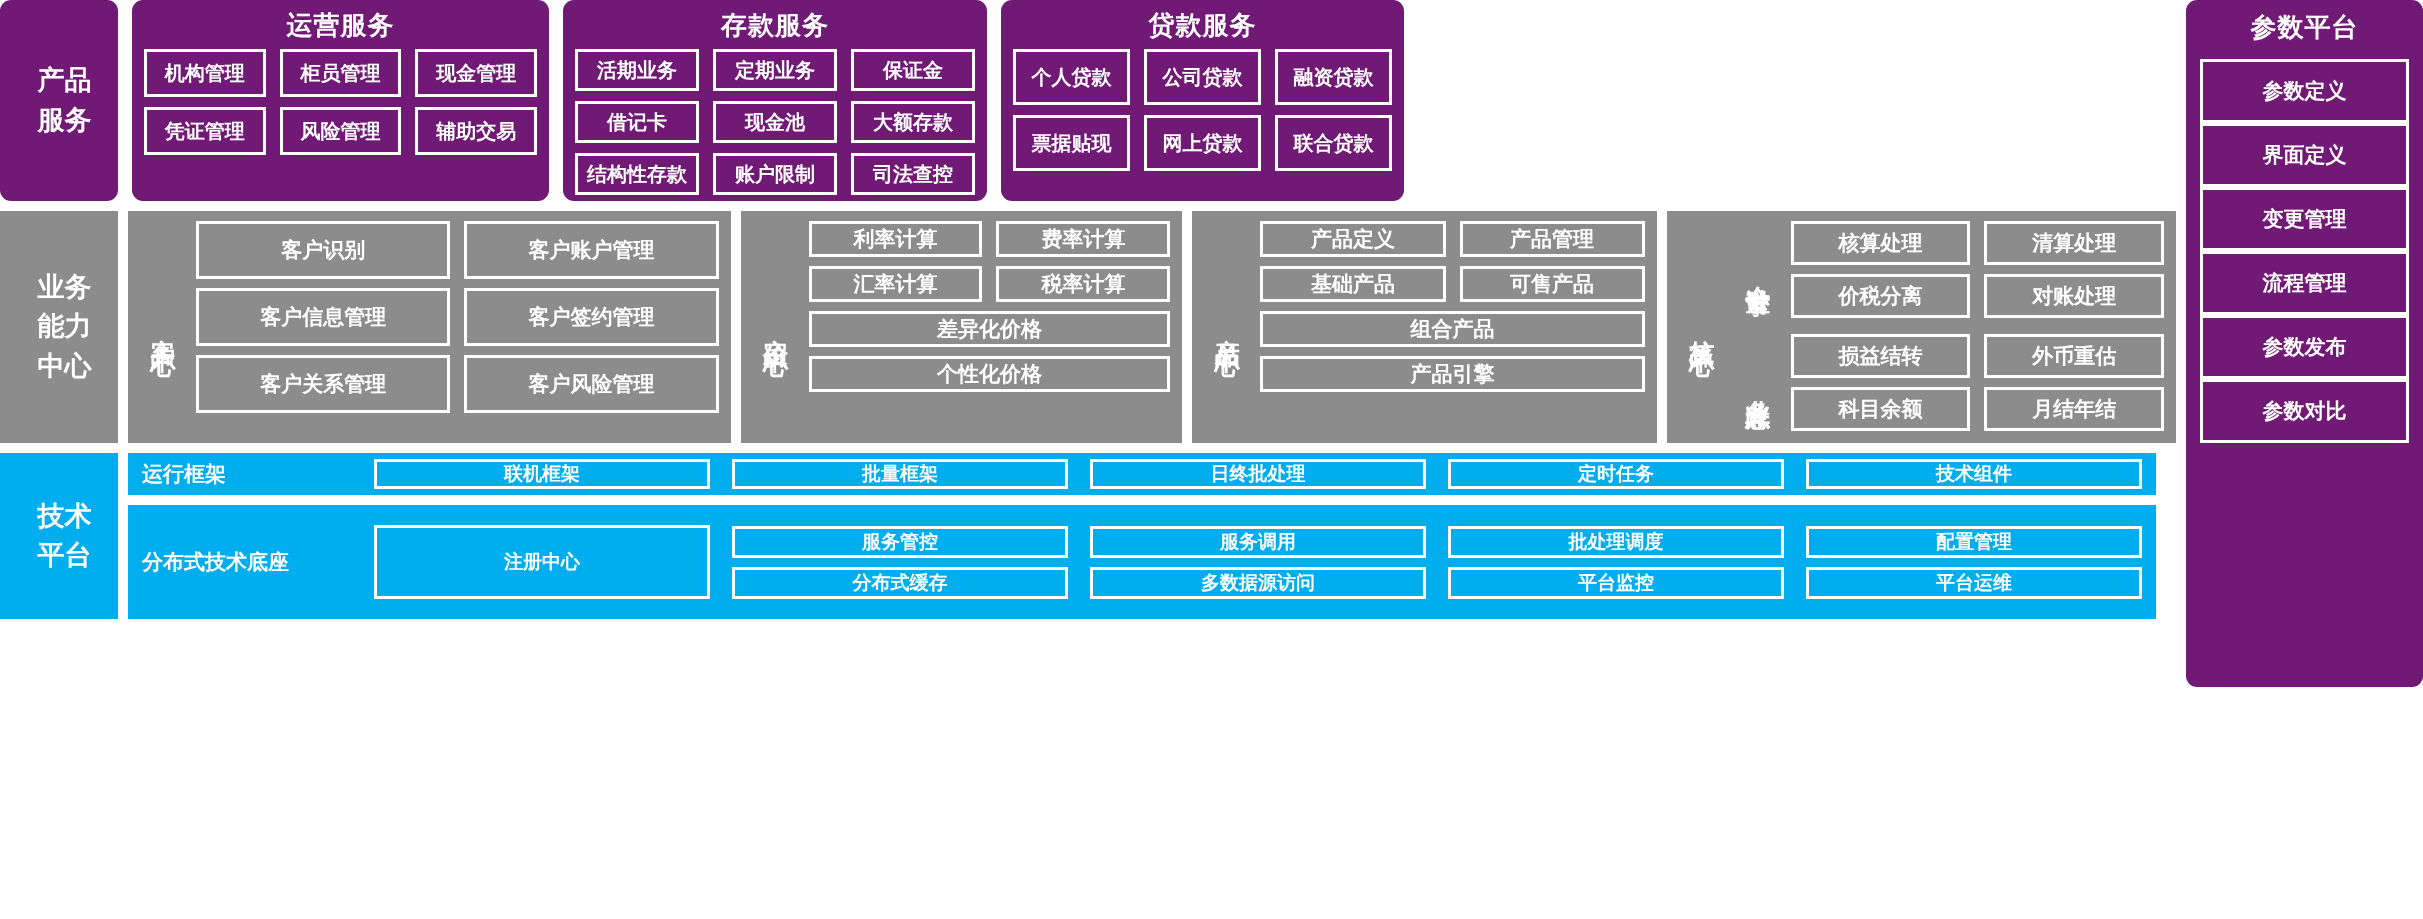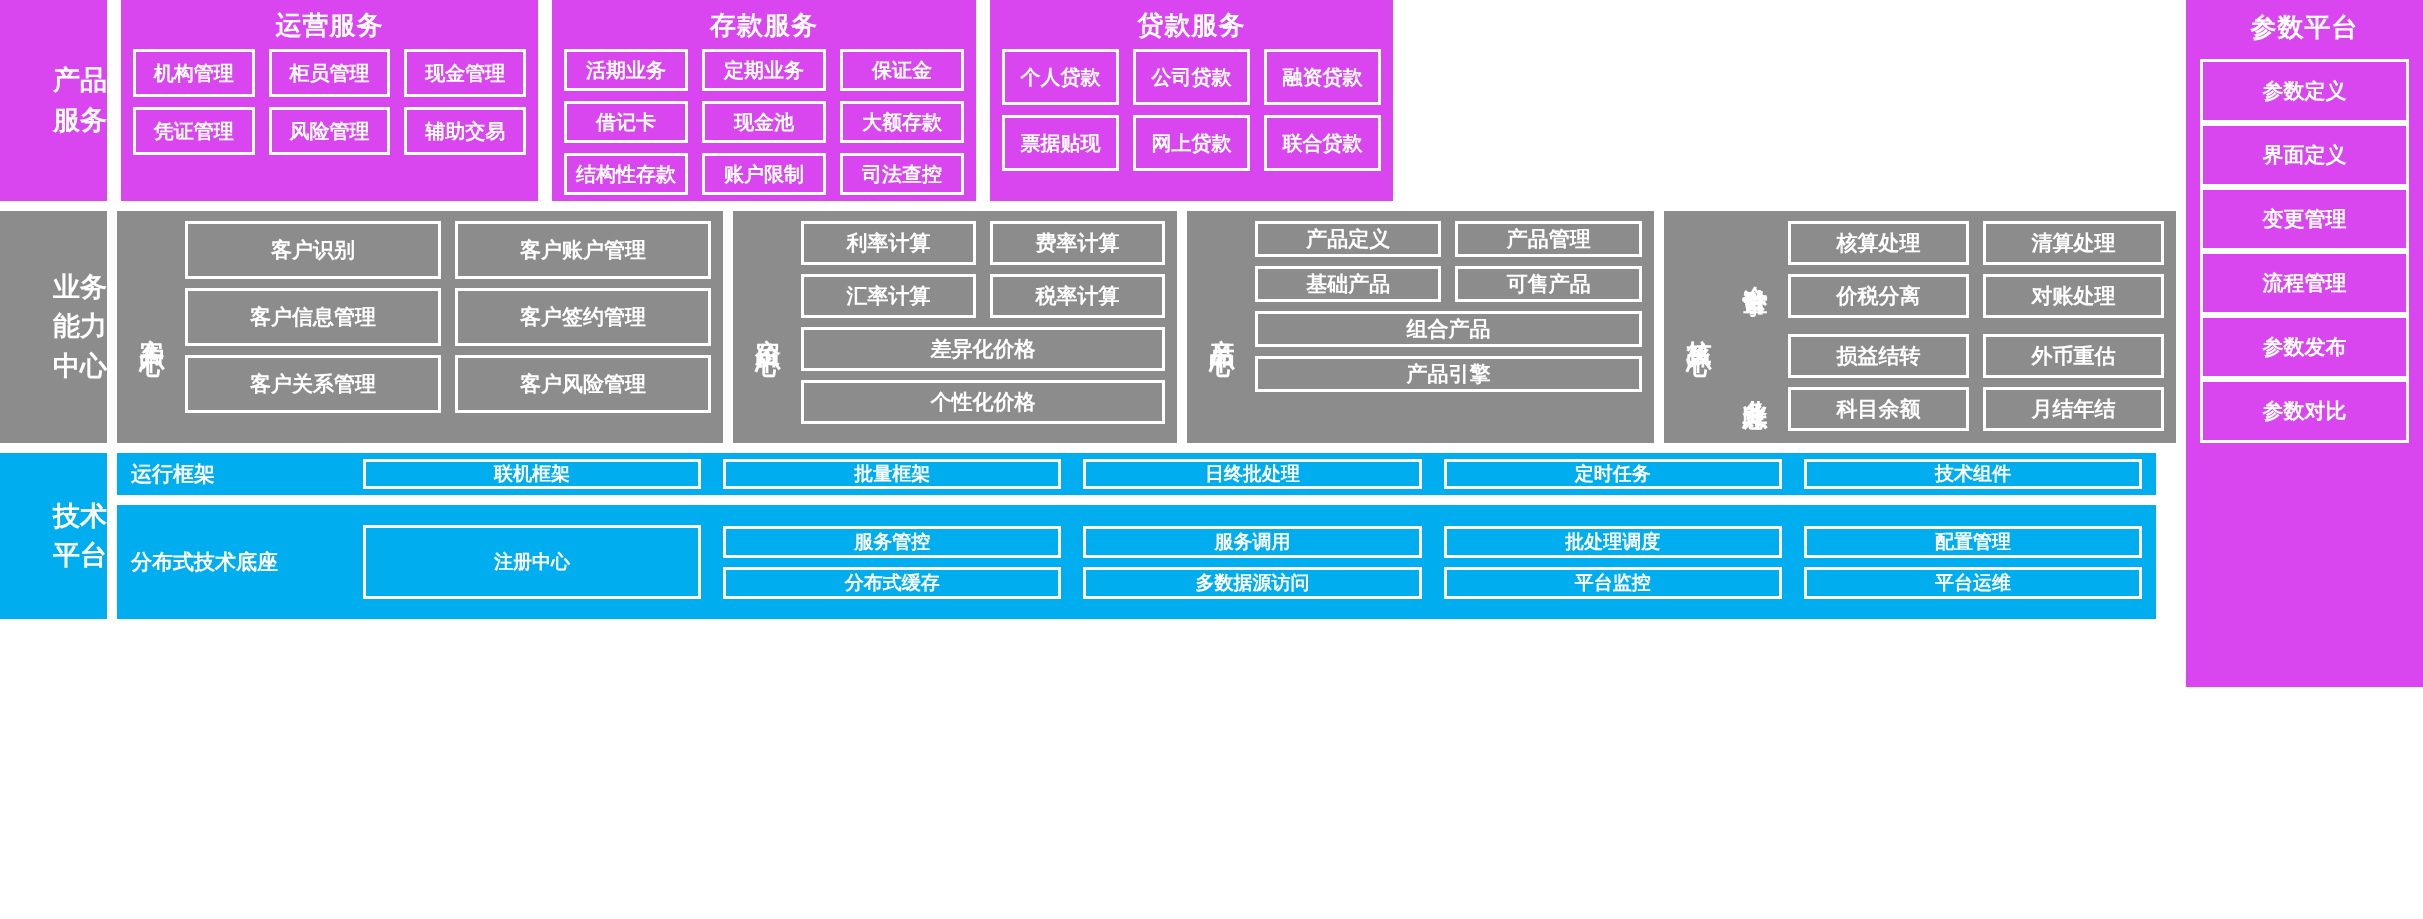--- a/index.html
+++ b/index.html
@@ -5,27 +5,28 @@
   html,body{margin:0;padding:0;background:#ffffff;}
   body{
     width:2423px;height:919px;overflow:hidden;
     font-family:"Liberation Sans","DejaVu Sans",sans-serif;
     color:#ffffff;
   }
   .canvas{position:relative;width:2423px;height:919px;background:#fff;}
 
   
   .row{display:flex;width:100%;box-sizing:border-box;}
-  .teal{background:#d946ef;}
+  .teal{background:#701a75;border-radius:11px;}
   .gray{background:#8c8c8c;}
 
   .side-label{
-    display:flex;align-items:center;justify-content:flex-end;
+    display:flex;align-items:center;justify-content:center;
     text-align:center;font-weight:bold;line-height:1.45;
     flex:0 0 auto;
+    padding-left:11px;
   }
   .panel{position:relative;box-sizing:border-box;}
   .panel-title{
     text-align:center;font-weight:bold;font-size:26px;
     letter-spacing:1px;
   }
   .cell{
     box-sizing:border-box;border:3px solid #ffffff;
     display:flex;align-items:center;justify-content:center;
     text-align:center;font-weight:bold;color:#fff;
@@ -65,21 +66,21 @@
   #row2 .panel{display:flex;padding:10px 12px;}
   #r2-cust{width:631px;}
   #r2-price{width:462px;}
   #r2-prod{width:486px;}
   #r2-acct{width:533px;}
   #row2 .vlabel{font-size:25px;width:46px;margin-right:10px;}
   #row2 .body{flex:1;display:flex;flex-direction:column;gap:9px;}
   #row2 .two{display:grid;grid-template-columns:1fr 1fr;gap:9px 14px;}
   #row2 .cell{font-size:21px;}
   #r2-cust .cell{height:58px;}
-  #r2-price .cell{height:44px;text-align:center;}
+  #r2-price .cell{height:36px;text-align:center;}
   #r2-prod .cell{height:36px;}
   #r2-acct .cell{height:44px;}
   .acct-group{display:flex;align-items:stretch;}
   .acct-group .vlabel{font-size:21px;width:34px;margin-right:10px;letter-spacing:2px;}
   .acct-group .two{flex:1;}
   #r2-acct .body{gap:16px;}
 
   
   #row3{height:166px;gap:10px;margin-top:10px;}
   #row3 .side-label{width:107px;font-size:27px;background:#00aeef;}

